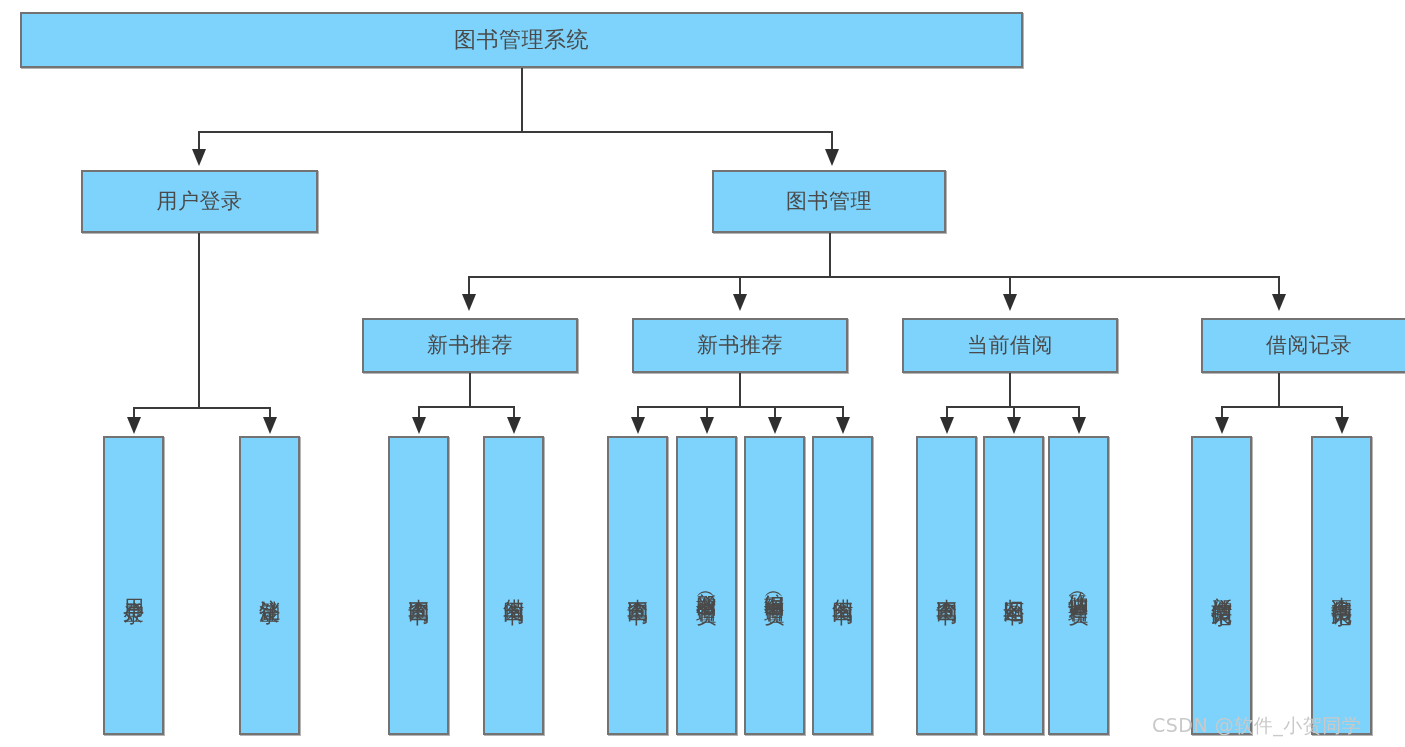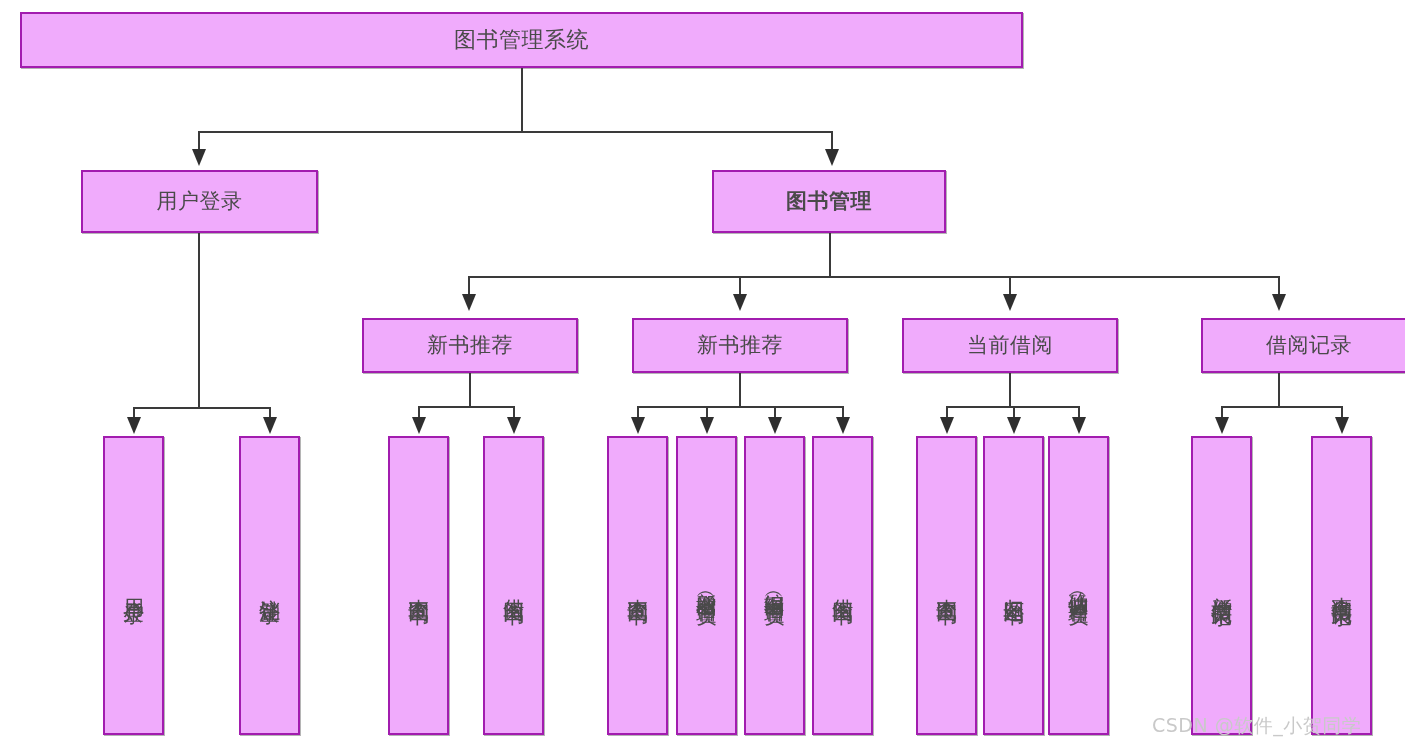--- a/index.html
+++ b/index.html
@@ -11,22 +11,22 @@
     position: relative;
     width: 1405px;
     height: 747px;
     background: #ffffff;
     font-family: "DejaVu Sans", "Liberation Sans", sans-serif;
     overflow: hidden;
   }
   .node {
     position: absolute;
     box-sizing: border-box;
-    border: 2px solid #a21caf;
-    background: #f0abfc;
+    border: 2px solid #737373;
+    background: #7dd3fc;
     display: flex;
     align-items: center;
     justify-content: center;
     color: #4a4a4a;
     box-shadow: 1px 1px 0 rgba(120,120,120,0.55);
   }
   .node .label {
     color: #4a4a4a;
     letter-spacing: 0.5px;
   }
@@ -91,21 +91,21 @@
   <div class="vline" style="left:521px; top:68px; height:64px;"></div>
   <div class="hline" style="left:198px; top:131px; width:635px;"></div>
   <div class="vline" style="left:198px; top:131px; height:20px;"></div>
   <div class="arrow" style="left:192px; top:149px;"></div>
   <div class="vline" style="left:831px; top:131px; height:20px;"></div>
   <div class="arrow" style="left:825px; top:149px;"></div>
 
   <div class="node h" style="left:81px; top:170px; width:237px; height:63px;">
     <span class="label">用户登录</span>
   </div>
-  <div class="node h" style="left:712px; top:170px; width:234px; height:63px;font-weight:bold;">
+  <div class="node h" style="left:712px; top:170px; width:234px; height:63px;">
     <span class="label">图书管理</span>
   </div>
 
   <div class="vline" style="left:198px; top:233px; height:175px;"></div>
   <div class="hline" style="left:133px; top:407px; width:138px;"></div>
   <div class="vline" style="left:133px; top:407px; height:12px;"></div>
   <div class="arrow" style="left:127px; top:417px;"></div>
   <div class="vline" style="left:269px; top:407px; height:12px;"></div>
   <div class="arrow" style="left:263px; top:417px;"></div>
 

